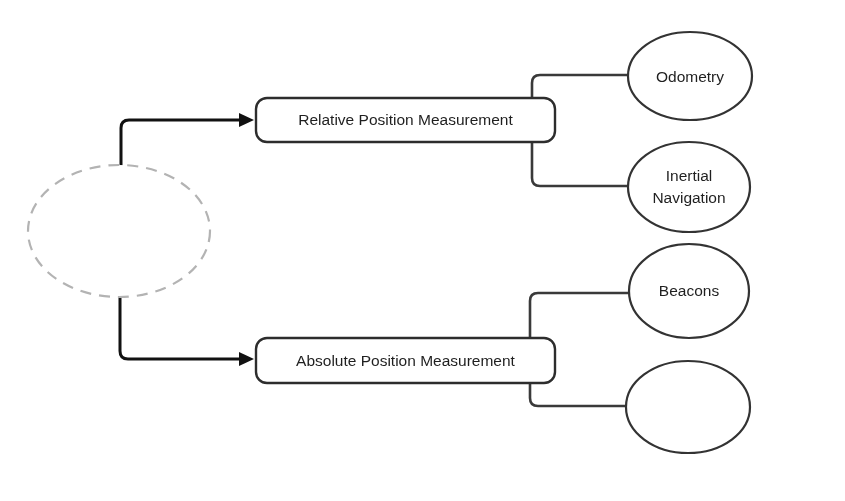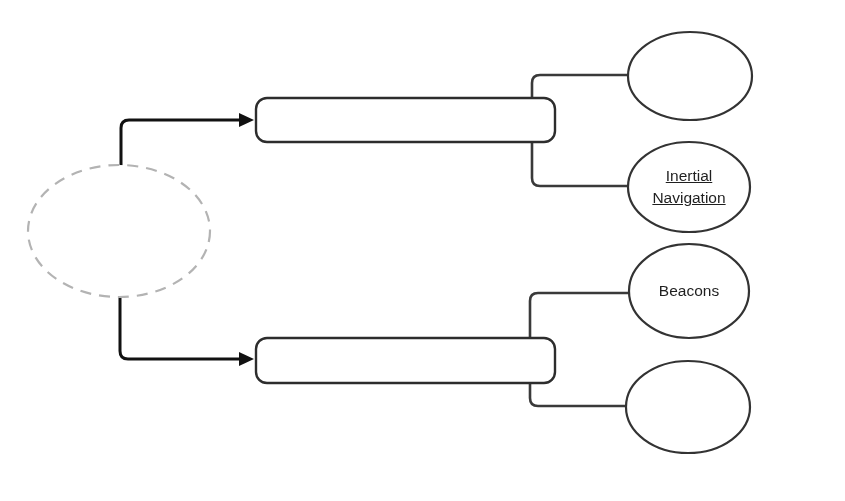--- a/index.html
+++ b/index.html
@@ -30,21 +30,21 @@
     font-size: 15.5px;
     line-height: 1.4;
     white-space: pre-line;
     pointer-events: none;
   }
   
   .lbl-root      { left: 28px;  top: 165px; width: 182px; height: 132px; }
   .lbl-relative  { left: 256px; top: 98px;  width: 299px; height: 44px; }
   .lbl-absolute  { left: 256px; top: 338px; width: 299px; height: 45px; }
   .lbl-odometry  { left: 628px; top: 33px;  width: 124px; height: 87px; }
-  .lbl-inertial  { left: 628px; top: 142px; width: 122px; height: 90px; text-decoration: underline; }
+  .lbl-inertial  { left: 628px; top: 142px; width: 122px; height: 90px; }
   .lbl-beacons   { left: 629px; top: 244px; width: 120px; height: 94px; }
   .lbl-vision    { left: 626px; top: 361px; width: 124px; height: 92px; }
 </style>
 </head>
 <body>
 
 <div id="canvas">
 
   <svg id="diagram-svg" width="845" height="501" viewBox="0 0 845 501">
 
@@ -63,21 +63,24 @@
     <rect x="256" y="98" width="299" height="44" rx="11" ry="11" fill="#ffffff" stroke="#2d2d2d" stroke-width="2.4"></rect>
     <rect x="256" y="338" width="299" height="45" rx="11" ry="11" fill="#ffffff" stroke="#2d2d2d" stroke-width="2.4"></rect>
 
     <ellipse cx="690" cy="76" rx="62" ry="44" fill="#ffffff" stroke="#333333" stroke-width="2.2"></ellipse>
     <ellipse cx="689" cy="187" rx="61" ry="45" fill="#ffffff" stroke="#333333" stroke-width="2.2"></ellipse>
     <ellipse cx="689" cy="291" rx="60" ry="47" fill="#ffffff" stroke="#333333" stroke-width="2.2"></ellipse>
     <ellipse cx="688" cy="407" rx="62" ry="46" fill="#ffffff" stroke="#333333" stroke-width="2.2"></ellipse>
   </svg>
 
 
+  <div class="node-label lbl-relative">Relative Position Measurement</div>
 
+  <div class="node-label lbl-absolute">Absolute Position Measurement</div>
 
+  <div class="node-label lbl-odometry">Odometry</div>
 
   <div class="node-label lbl-inertial">Inertial
 Navigation</div>
 
   <div class="node-label lbl-beacons">Beacons</div>
 
 </div>
 
 </body></html>

